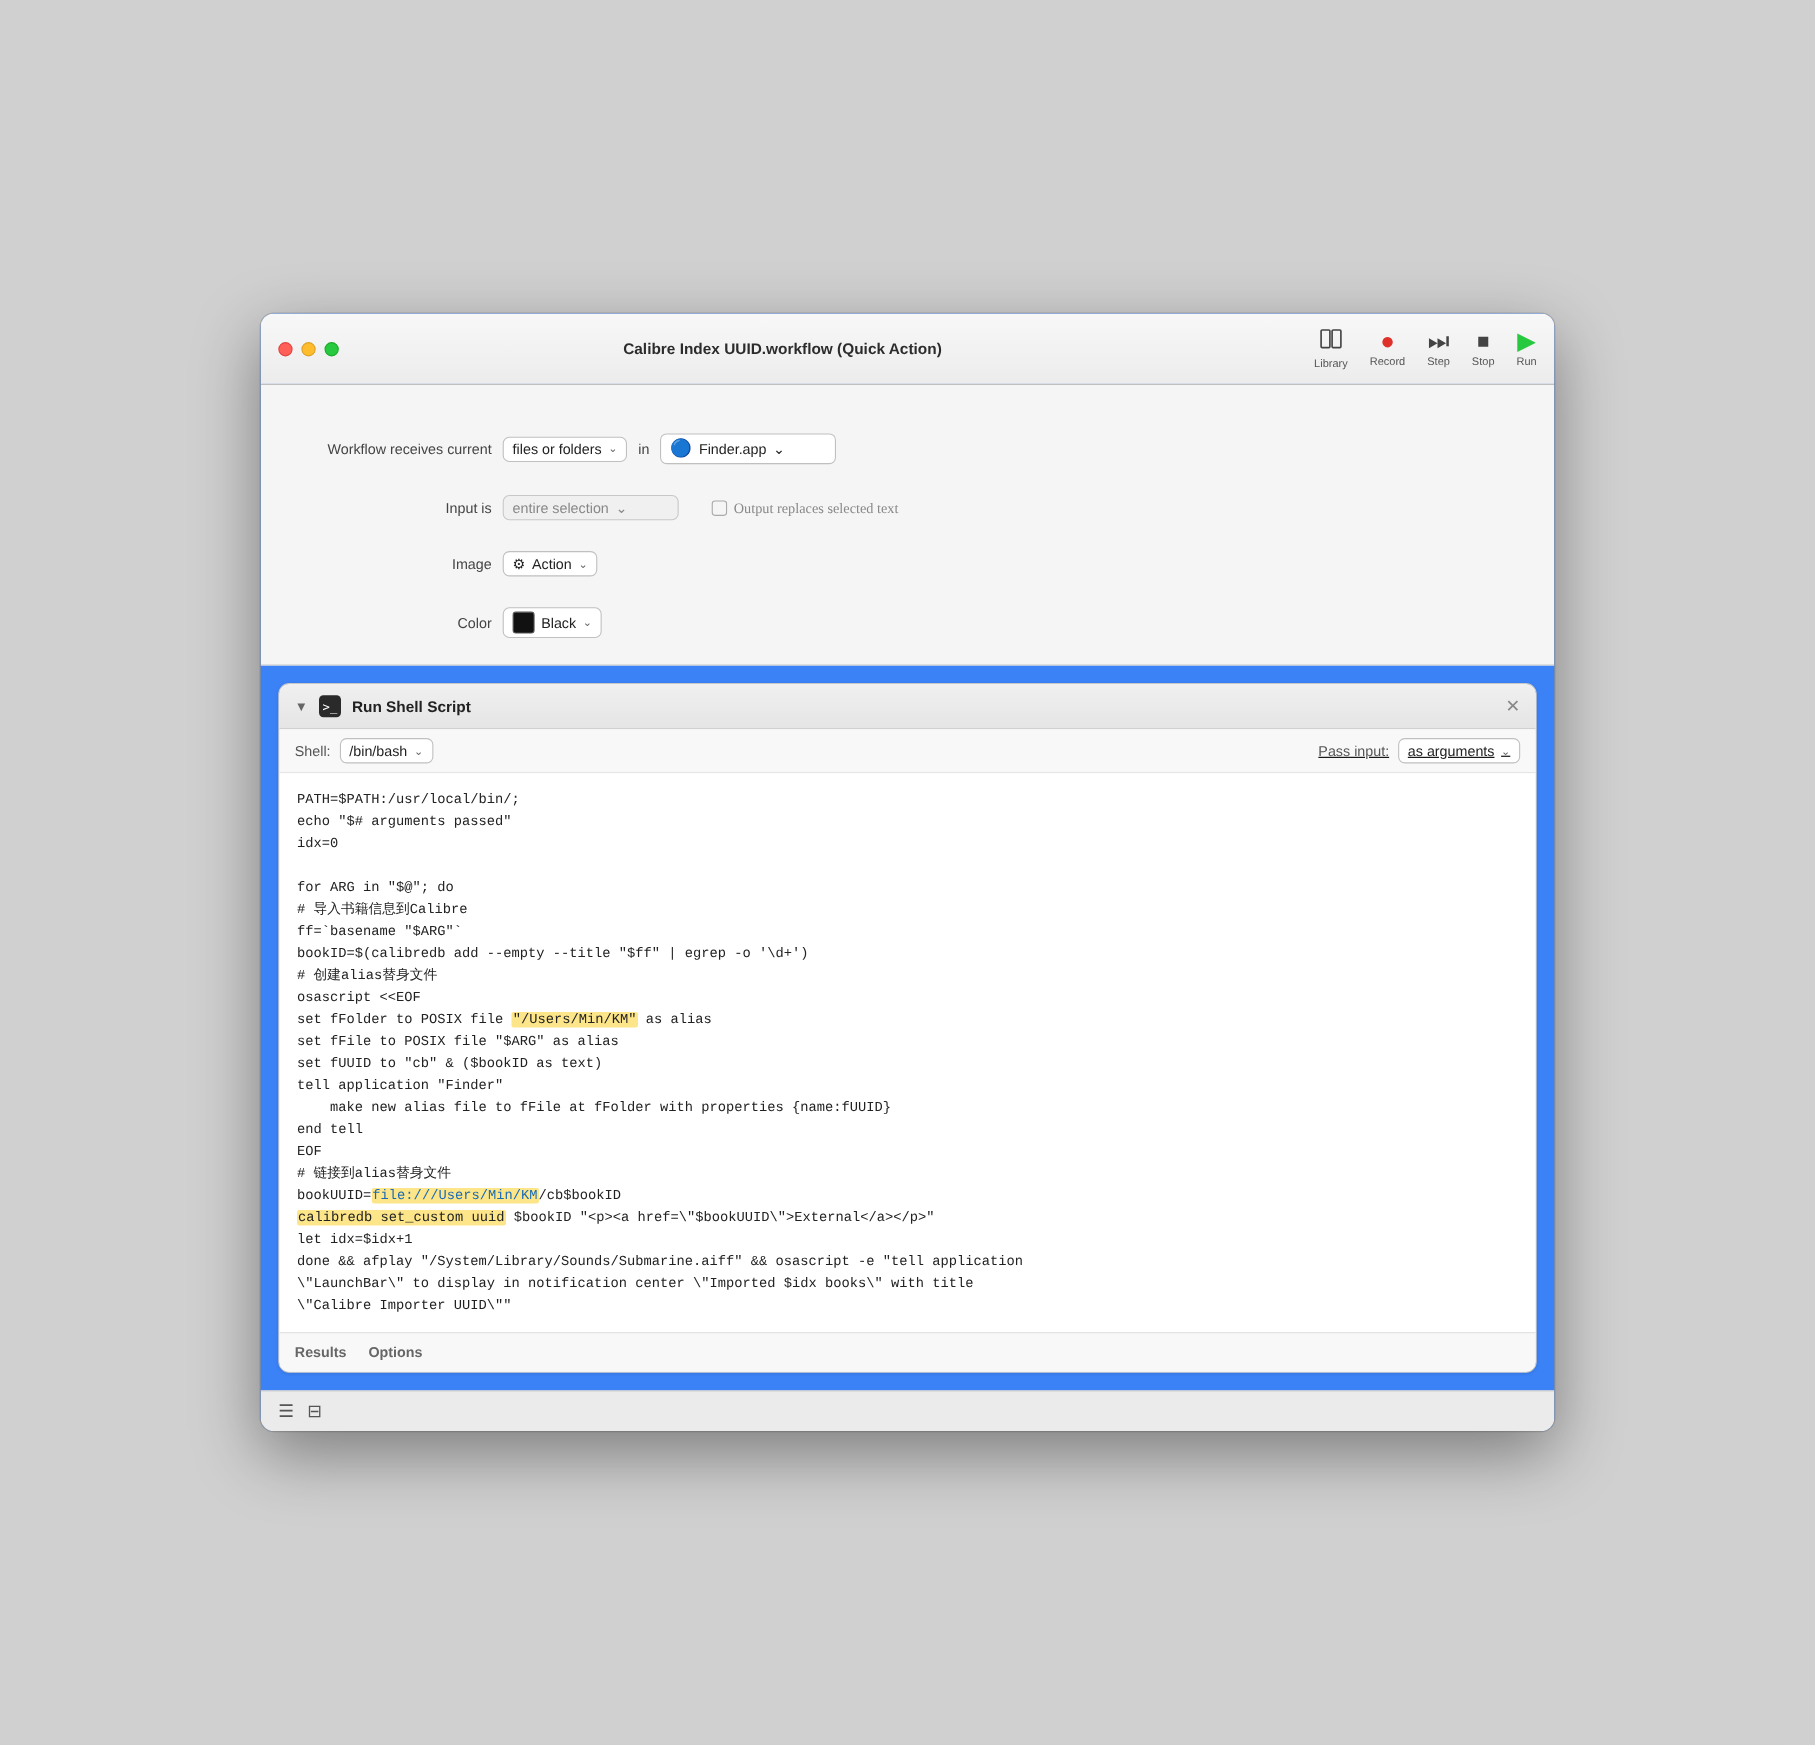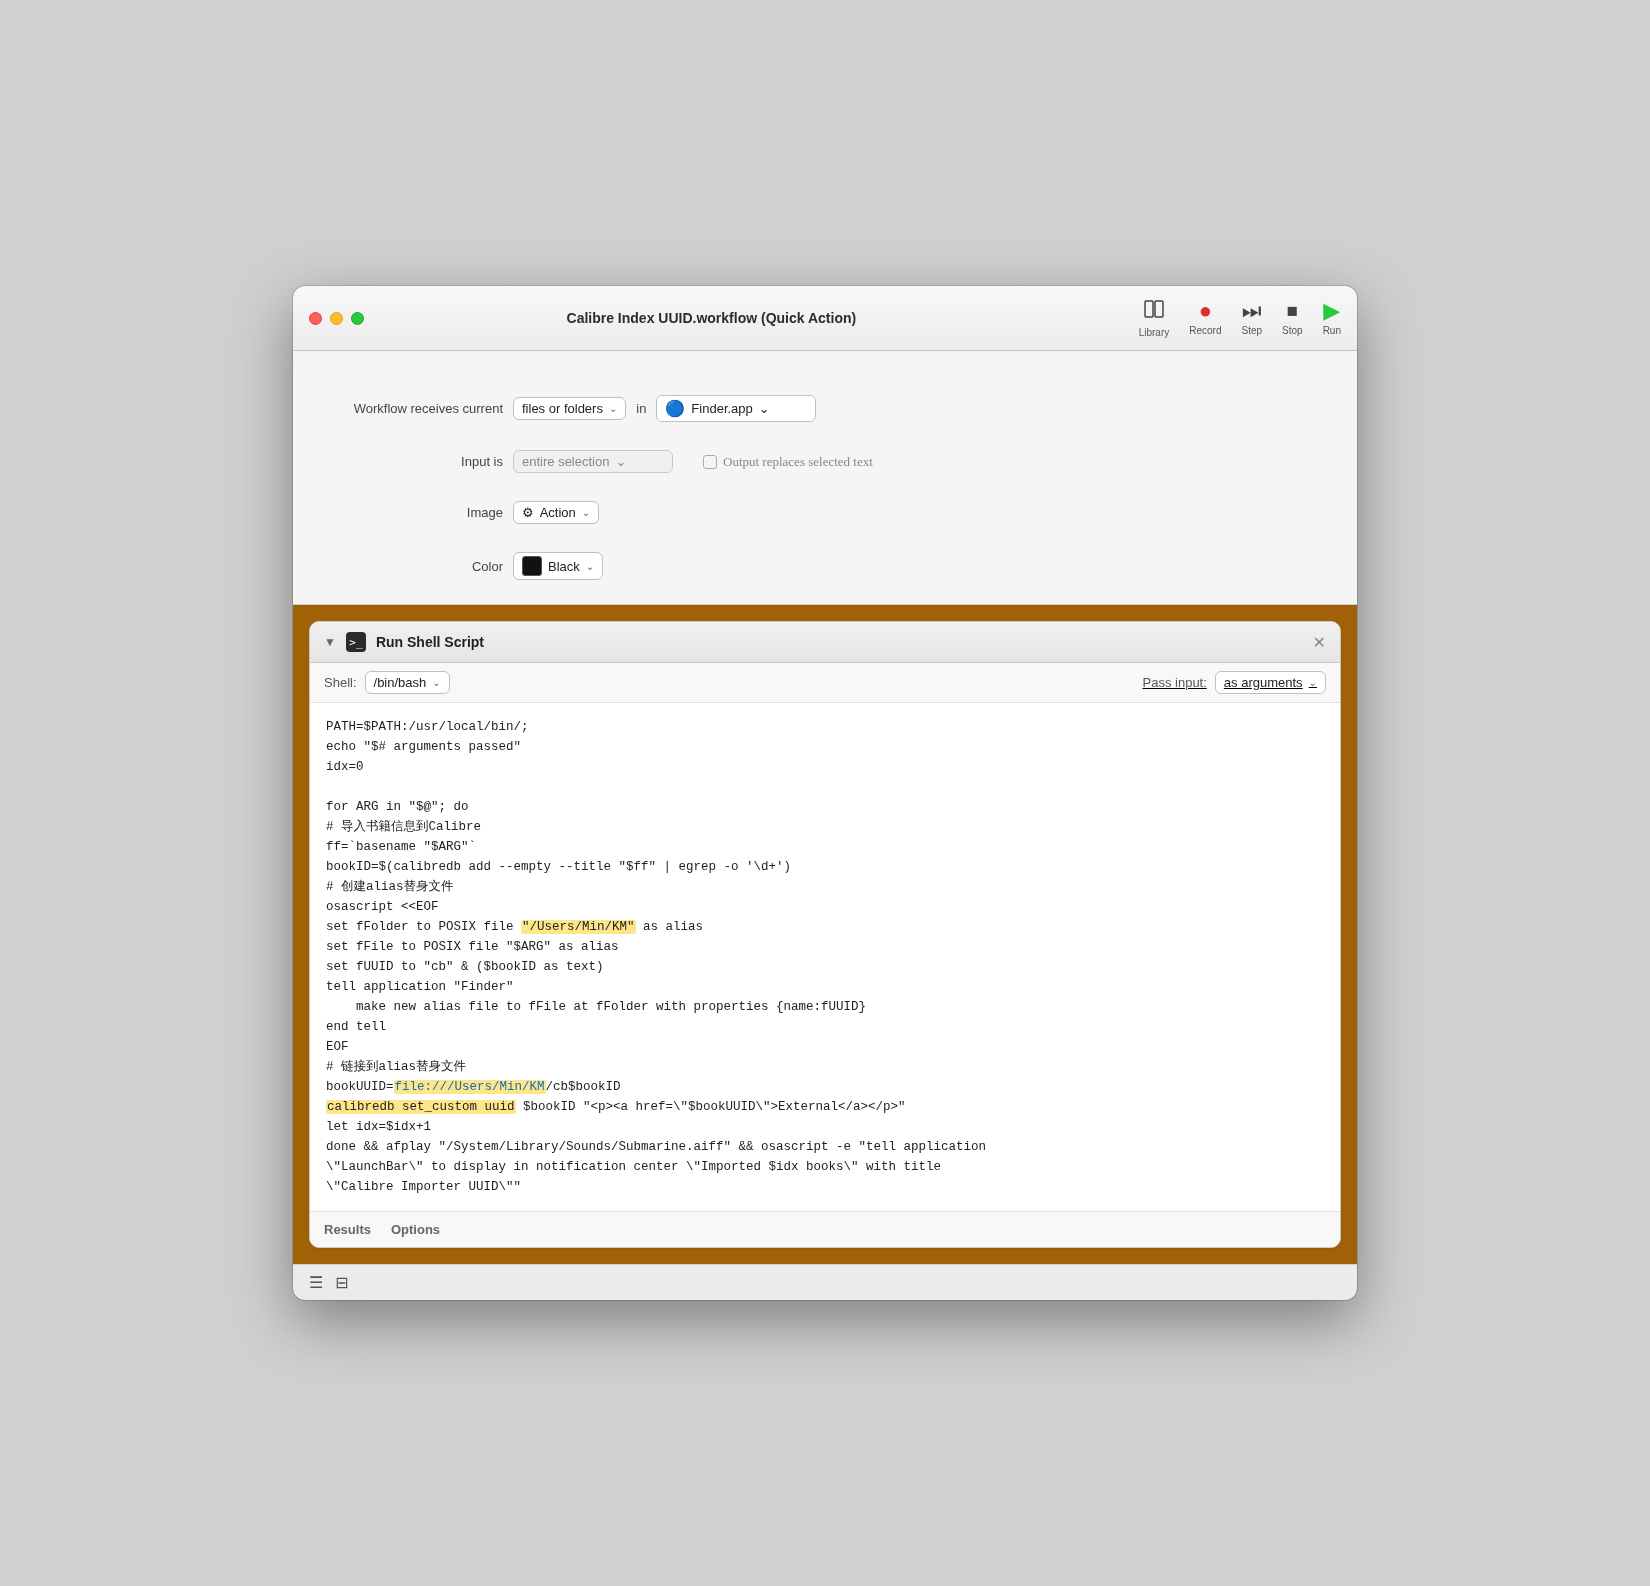--- a/index.html
+++ b/index.html
@@ -7,22 +7,22 @@
     body {
       background: #d0d0d0;
       display: flex;
       justify-content: center;
       align-items: center;
       min-height: 100vh;
       font-family: -apple-system, BlinkMacSystemFont, "SF Pro Text", "Helvetica Neue", sans-serif;
     }
 
     .window {
-      width: 1064px;
-      background: #a16207;
+      width: 1176px;
+      background: #3b82f6;
       border-radius: 12px;
       box-shadow: 0 20px 60px rgba(0,0,0,0.4), 0 0 0 1px rgba(0,0,0,0.15);
       overflow: hidden;
     }
 
     
     .titlebar {
       background: linear-gradient(to bottom, #f8f8f8, #ececec);
       border-bottom: 1px solid #c0c0c0;
       display: flex;

